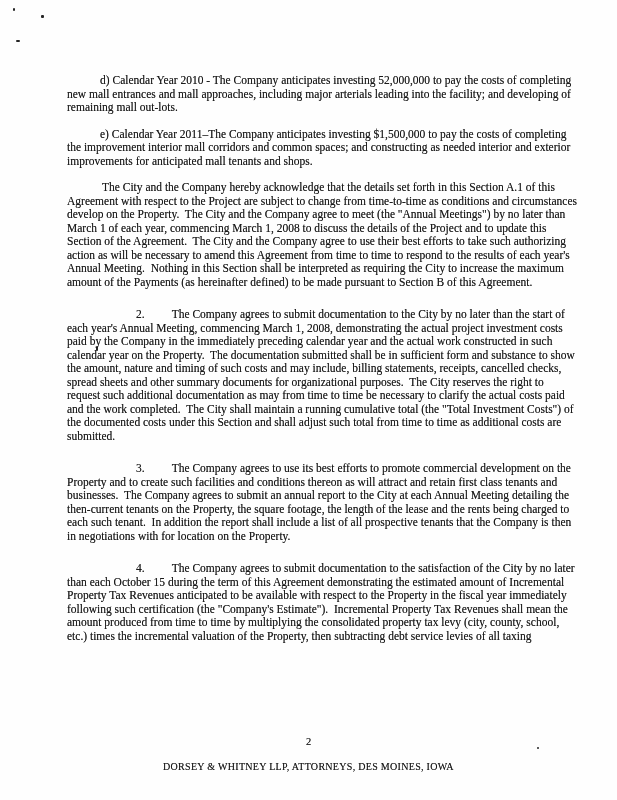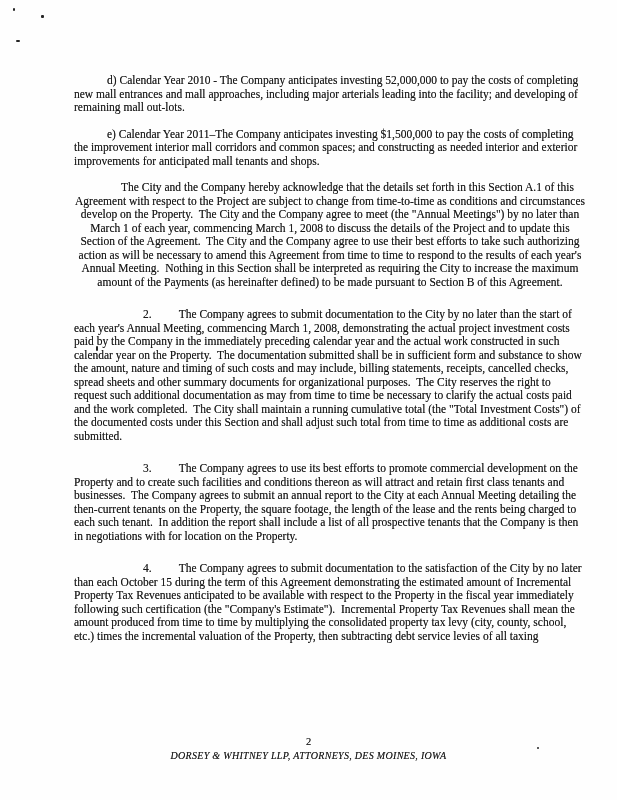--- a/index.html
+++ b/index.html
@@ -11,34 +11,34 @@
     position: relative;
     width: 617px;
     height: 800px;
     background: #fefefe;
     overflow: hidden;
     font-family: "Liberation Serif", "DejaVu Serif", serif;
     color: #1a1a1a;
   }
   .content {
     position: absolute;
-    left: 74px;
+    left: 67px;
     top: 74px;
     width: 512px;
     font-size: 11.5px;
     line-height: 13.5px;
     text-align: left;
   }
   .content p {
     margin: 0 0 13px 0;
     white-space: pre-wrap;
     text-shadow: 0 0 0.5px rgba(0,0,0,0.55);
   }
   p.lettered  { text-indent: 33px; }
-  p.plain-ind { text-indent: 35px; text-align: center; }
+  p.plain-ind { text-indent: 35px; }
   p.numbered  { text-indent: 69px; margin-top: 19px; }
   .num { }
   .gap {
     display: inline-block;
     width: 27px;
   }
   .footer {
     position: absolute;
     left: 0;
     right: 0;
@@ -47,22 +47,21 @@
     text-shadow: 0 0 0.5px rgba(0,0,0,0.55);
   }
   .pagenum {
     font-size: 10.5px;
     line-height: 12px;
   }
   .firm {
     font-size: 10px;
     letter-spacing: 0.3px;
     line-height: 13px;
-    margin-top: 1px;
-    font-style: italic;
+    margin-top: 12px;
   }
   .speck {
     position: absolute;
     background: #262626;
     border-radius: 1px;
   }
   .speck.s1 { left: 13px;  top: 8px;   width: 2px; height: 3px; }
   .speck.s2 { left: 41px;  top: 15px;  width: 3px; height: 3px; }
   .speck.s3 { left: 16px;  top: 40px;  width: 4px; height: 2px; }
   .speck.s4 { left: 96px;  top: 346px; width: 2px; height: 5px; }

